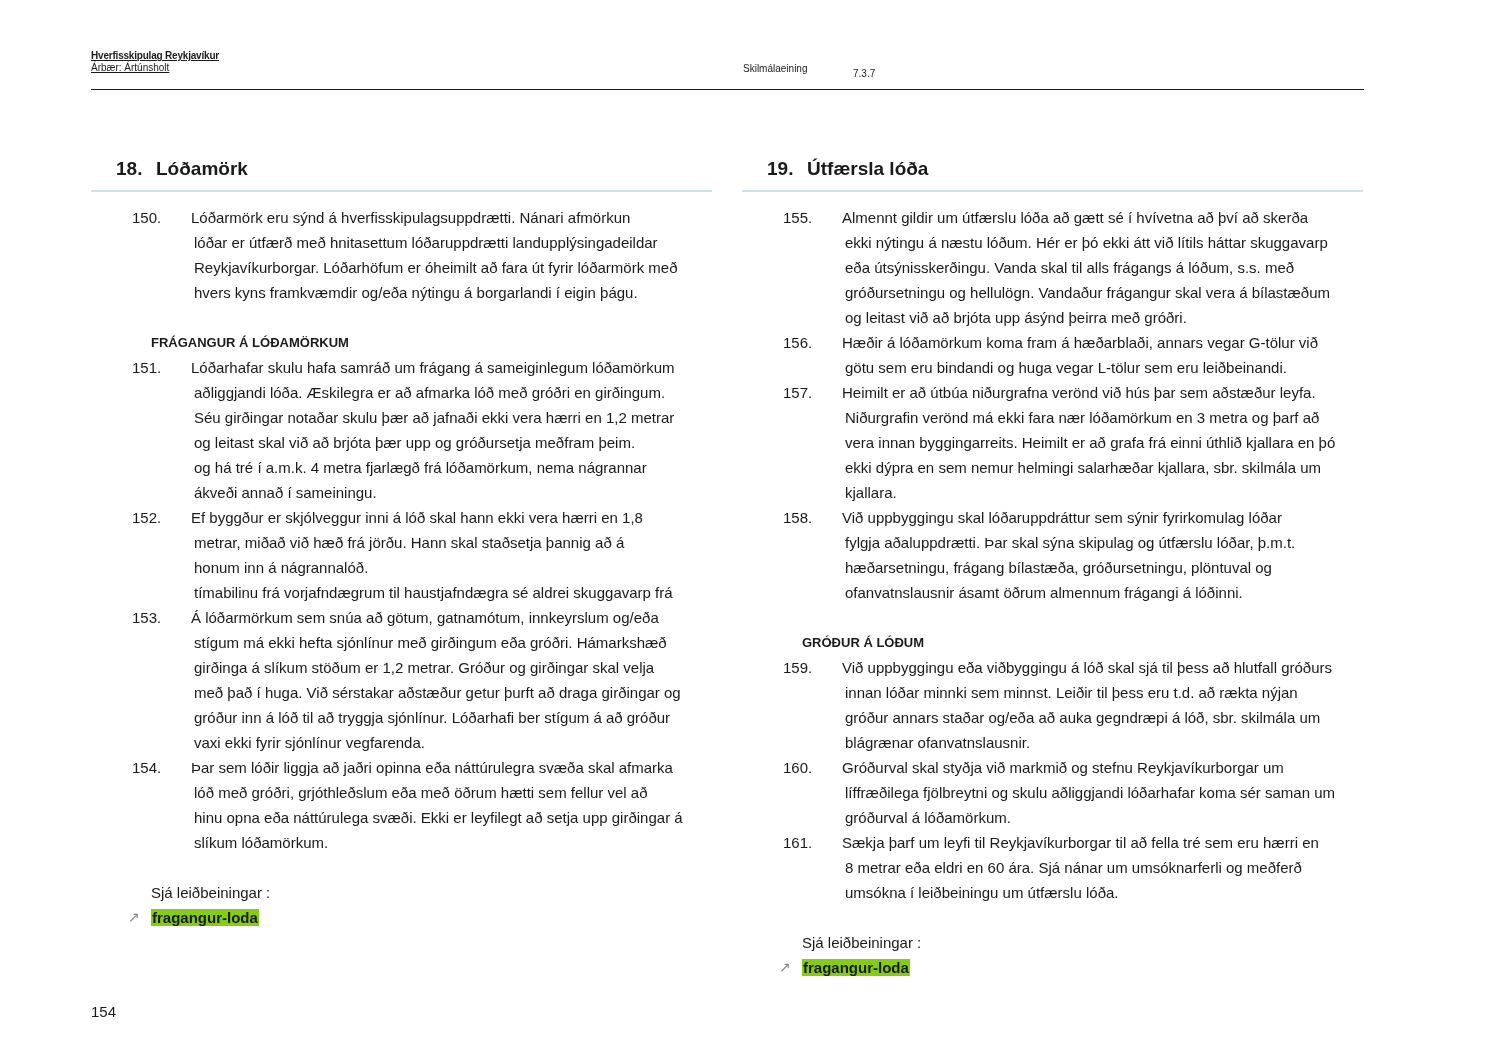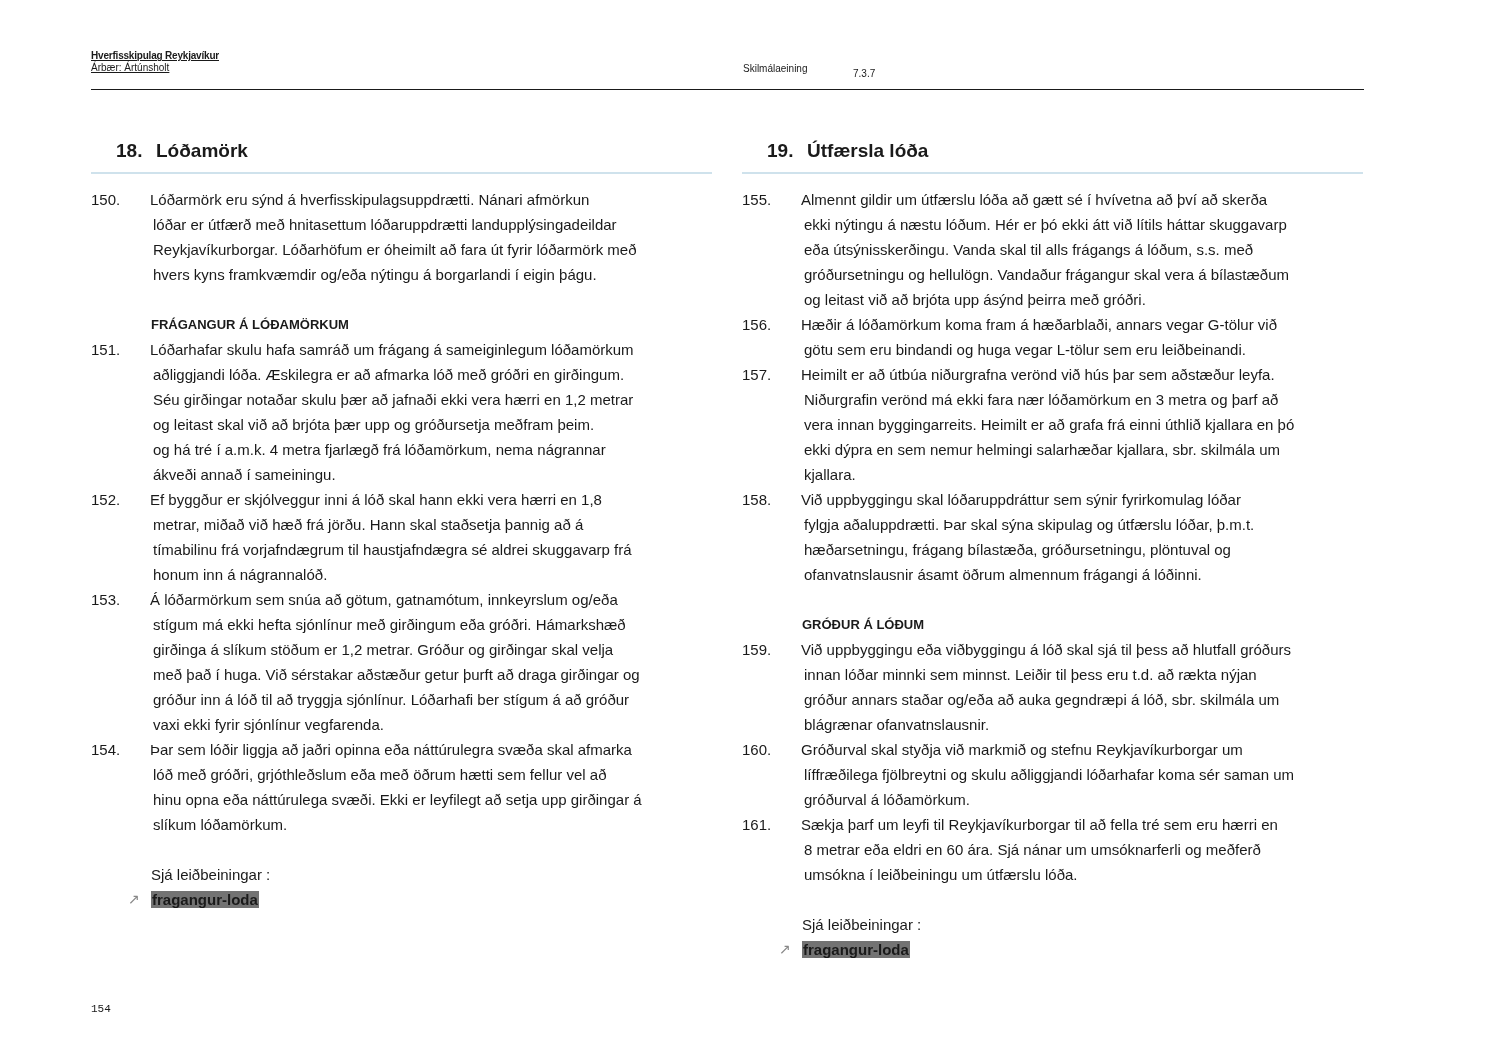--- a/index.html
+++ b/index.html
@@ -6,42 +6,42 @@
   body {
     width: 1500px; height: 1061px; position: relative; overflow: hidden;
     font-family: "Liberation Sans", sans-serif; color: #1a1a1a;
   }
   .header-left { position: absolute; left: 91px; top: 50px; font-size: 10px; line-height: 12px; text-decoration: underline; }
   .header-left .t1 { font-weight: bold; letter-spacing: -0.2px; }
   .header-right { position: absolute; left: 743px; top: 63px; font-size: 10px; }
   .header-right .num { position: absolute; left: 110px; top: 5px; white-space: nowrap; }
   .header-rule { position: absolute; left: 91px; top: 89px; width: 1273px; height: 1px; background: #1a1a1a; }
 
-  .col { position: absolute; top: 132px; width: 621px; }
+  .col { position: absolute; top: 150px; width: 621px; }
   .col.left { left: 91px; }
   .col.right { left: 742px; }
 
   .sec-title { font-size: 19px; font-weight: bold; height: 40px; line-height: 38px; padding-left: 25px; }
   .sec-title .n { display: inline-block; width: 40px; }
   .sec-rule { height: 2px; background: #cfe2ec; margin-bottom: 13px; }
 
-  .para { font-size: 15px; line-height: 25px; position: relative; }
+  .para { font-size: 15px; line-height: 25px; position: relative; margin-left: 41px; }
   .item { position: relative; padding-left: 60px; }
   .item .num { position: absolute; left: 0; top: 0; }
   .item .body { text-indent: -1px; }
   .item .body .ln { display: block; }
   .item .body .ln.cont { padding-left: 3px; }
 
   .subhead { font-weight: bold; padding-left: 60px; margin-top: 25px; font-size: 13px; line-height: 25px; }
   .guide { margin-top: 25px; padding-left: 60px; font-size: 15px; line-height: 25px; font-weight: normal; }
   .guide-link { position: relative; padding-left: 60px; font-size: 15px; line-height: 25px; font-weight: bold; }
   .guide-link .arrow { position: absolute; left: 37px; top: 0; color: #888; font-weight: normal; font-size: 14px; }
-  .guide-link .lnk { background: #737373; padding: 0 1px; text-decoration: none; color: #1a1a1a; }
+  .guide-link .lnk { background: #84cc16; padding: 0 1px; text-decoration: none; color: #1a1a1a; }
 
-  .page-no { position: absolute; left: 91px; top: 1003px; font-size: 11px; font-family: Liberation Mono, monospace; }
+  .page-no { position: absolute; left: 91px; top: 1003px; font-size: 15px; }
 </style>
 </head>
 <body>
 
 <div class="header-left">
   <div class="t1">Hverfisskipulag Reykjavíkur</div>
   <div>Árbær: Ártúnsholt</div>
 </div>
 <div class="header-right">
   <span>Skilmálaeining</span>
@@ -76,22 +76,22 @@
           <span class="ln cont">og leitast skal við að brjóta þær upp og gróðursetja meðfram þeim.</span>
           <span class="ln cont">og há tré í a.m.k. 4 metra fjarlægð frá lóðamörkum, nema nágrannar</span>
           <span class="ln cont">ákveði annað í sameiningu.</span>
         </div>
       </div>
       <div class="item">
         <span class="num">152.</span>
         <div class="body">
           <span class="ln">Ef byggður er skjólveggur inni á lóð skal hann ekki vera hærri en 1,8</span>
           <span class="ln cont">metrar, miðað við hæð frá jörðu. Hann skal staðsetja þannig að á</span>
+          <span class="ln cont">honum inn á nágrannalóð.</span>
           <span class="ln cont">tímabilinu frá vorjafndægrum til haustjafndægra sé aldrei skuggavarp frá</span>
-          <span class="ln cont">honum inn á nágrannalóð.</span>
         </div>
       </div>
       <div class="item">
         <span class="num">153.</span>
         <div class="body">
           <span class="ln">Á lóðarmörkum sem snúa að götum, gatnamótum, innkeyrslum og/eða</span>
           <span class="ln cont">stígum má ekki hefta sjónlínur með girðingum eða gróðri. Hámarkshæð</span>
           <span class="ln cont">girðinga á slíkum stöðum er 1,2 metrar. Gróður og girðingar skal velja</span>
           <span class="ln cont">með það í huga. Við sérstakar aðstæður getur þurft að draga girðingar og</span>
           <span class="ln cont">gróður inn á lóð til að tryggja sjónlínur. Lóðarhafi ber stígum á að gróður</span>

